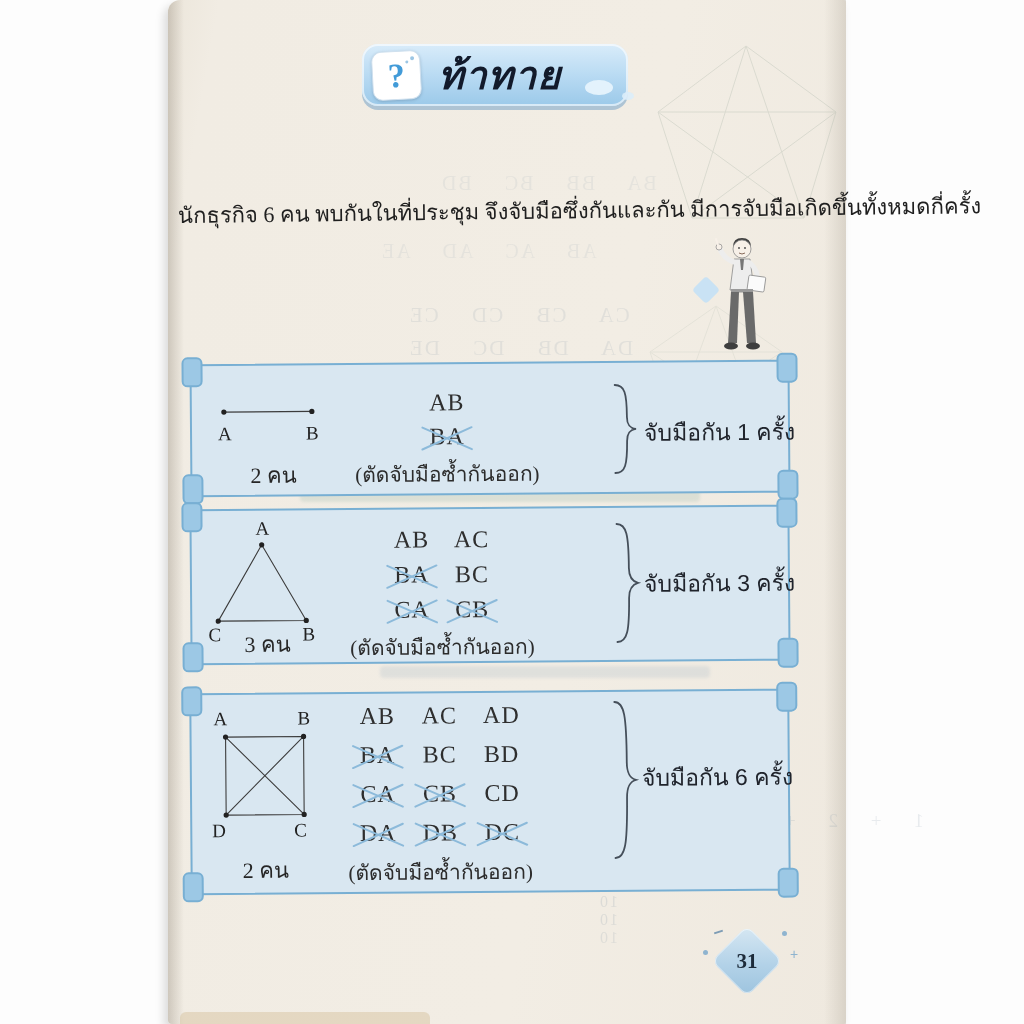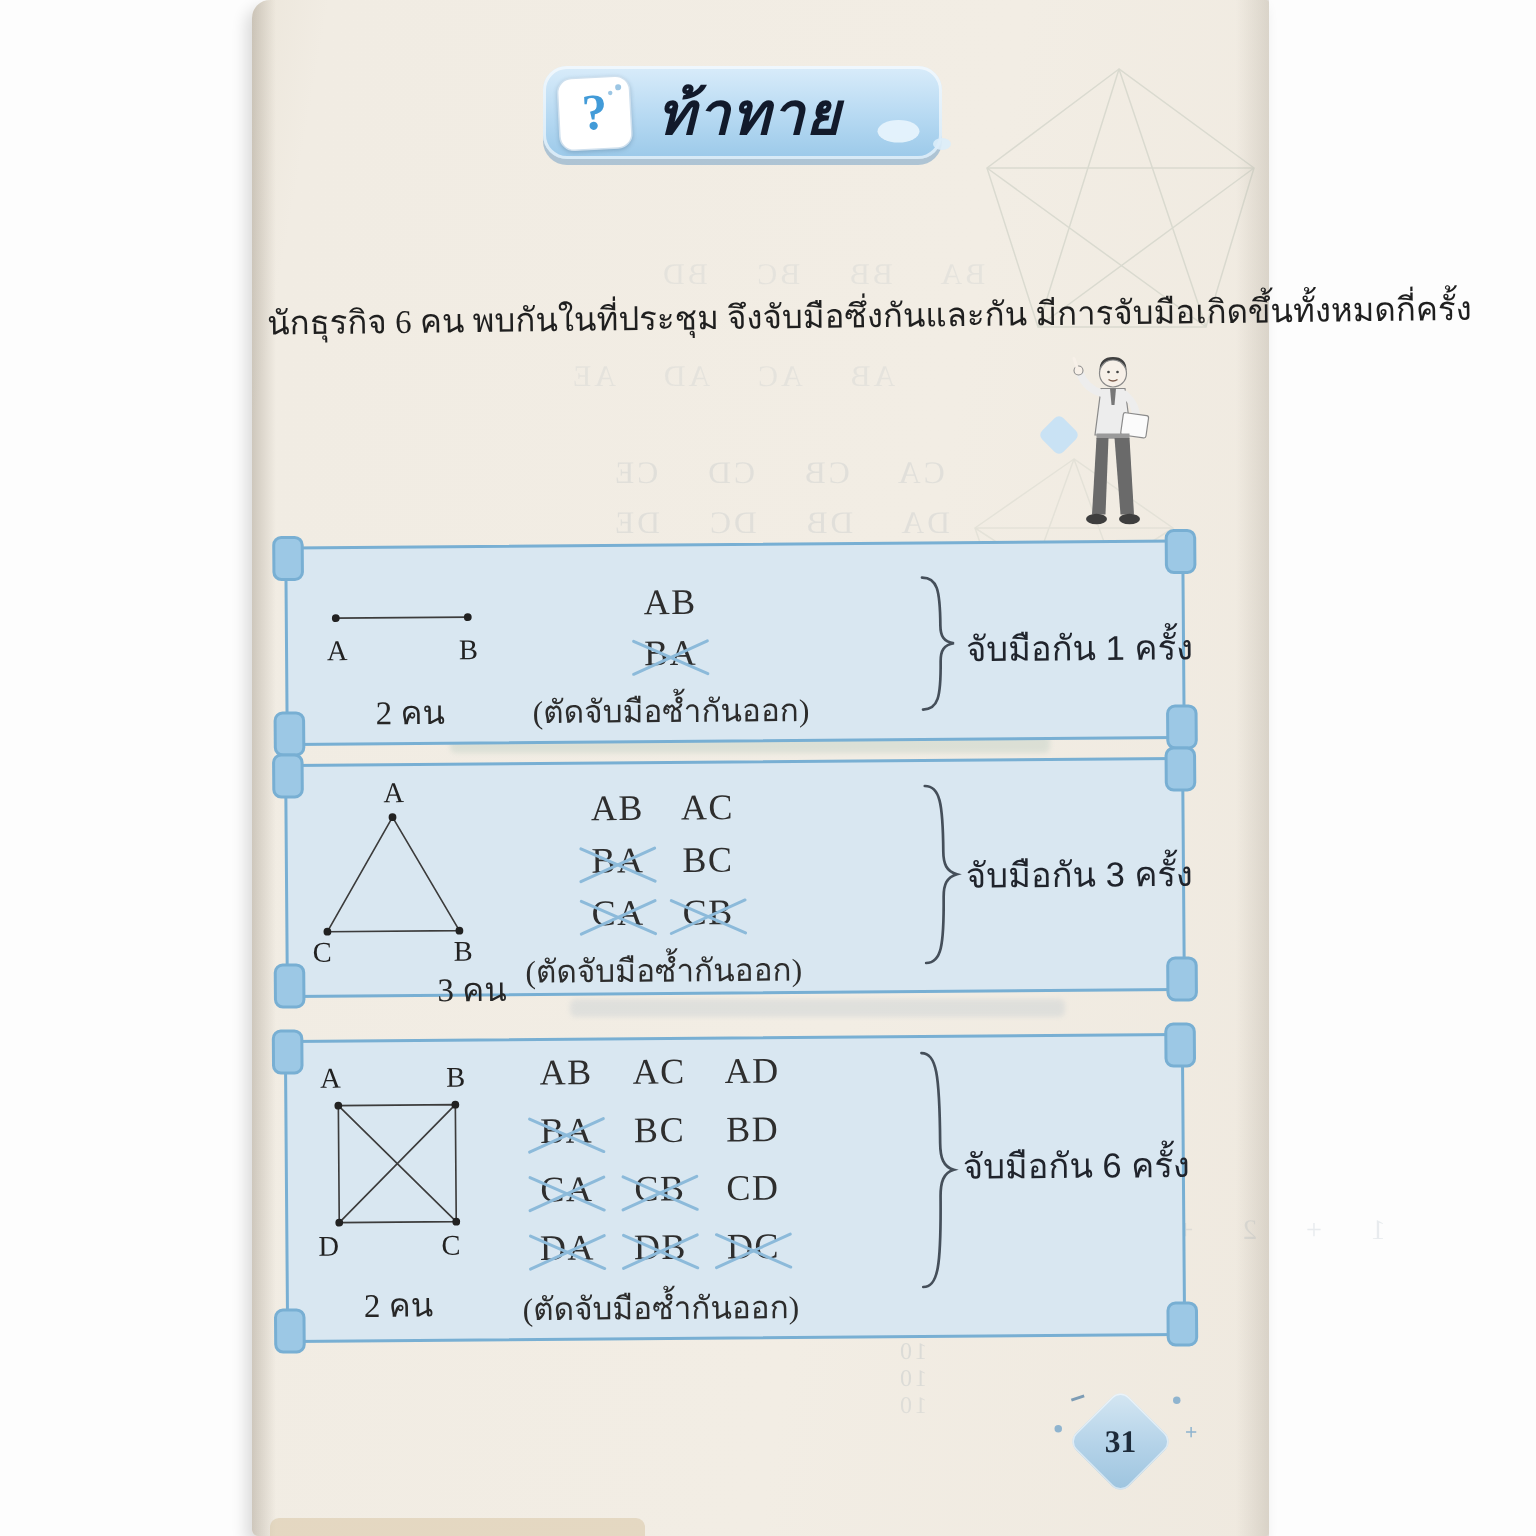--- a/index.html
+++ b/index.html
@@ -63,21 +63,21 @@
   .corner.br{right:-10px;bottom:-9px;}
   .diagram{position:absolute;}
   .p1 .diagram{left:20px;top:30px;}
   .p2 .diagram{left:14px;top:8px;}
   .p3 .diagram{left:14px;top:12px;}
   .diagram line,.diagram path{stroke:#3c3c3c;stroke-width:1.1;}
   .diagram circle{fill:#222;}
   .diagram text{font-family:"Liberation Serif",serif;font-size:19px;fill:#222;}
   .people-label{position:absolute;font-size:22px;color:#262626;white-space:nowrap;}
   .p1 .people-label{left:58px;top:92px;}
-  .p2 .people-label{left:52px;top:132px;margin-left:47px;}
+  .p2 .people-label{left:52px;top:116px;}
   .p3 .people-label{left:50px;top:158px;}
   .pairs-wrap{position:absolute;display:flex;flex-direction:column;align-items:center;}
   .p1 .pairs-wrap{left:218px;top:24px;width:74px;--cgap:0px;--rgap:5px;}
   .p2 .pairs-wrap{left:192px;top:16px;width:116px;--cgap:12px;--rgap:6px;}
   .p3 .pairs-wrap{left:158px;top:8px;width:180px;--cgap:14px;--rgap:10px;}
   .pair-grid{display:flex;flex-direction:column;gap:var(--rgap,6px);}
   .pair-row{display:flex;gap:var(--cgap,12px);justify-content:center;}
   .pair{position:relative;width:48px;text-align:center;font-size:24px;line-height:29px;color:#2e2e2e;
     font-family:"Liberation Serif",serif;letter-spacing:1px;}
   .pair.crossed::before,.pair.crossed::after{content:"";position:absolute;left:-4px;right:-4px;top:50%;

